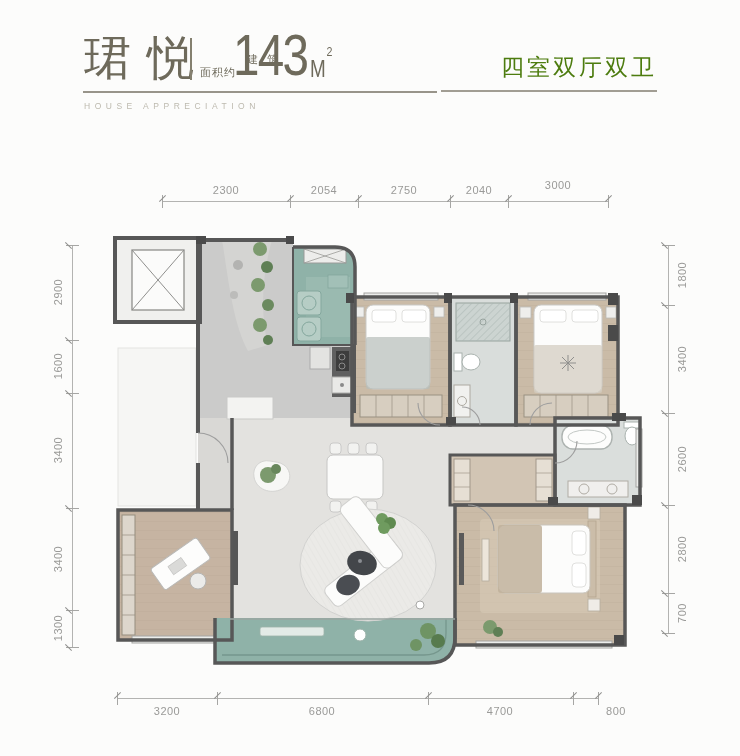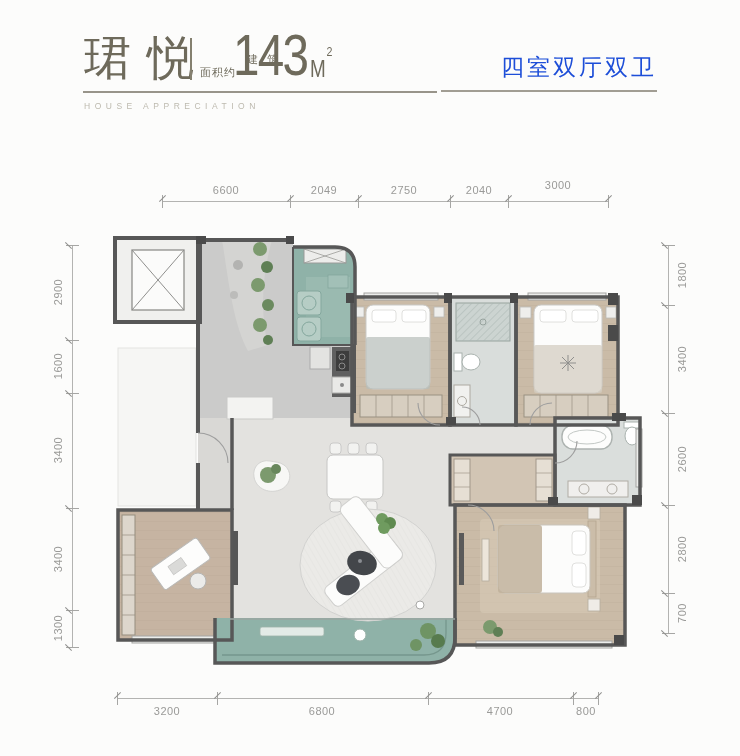--- a/index.html
+++ b/index.html
@@ -19,21 +19,21 @@
     color:#6e6a5b;transform:scaleX(.82);transform-origin:left bottom;}
   .area-num{font-size:58px;line-height:50px;font-weight:300;letter-spacing:-2px;}
   .area-unit{font-size:23px;line-height:22px;margin-left:3px;font-weight:400;}
   .area-sup{font-size:13px;line-height:12px;margin-bottom:22px;margin-left:1px;}
   .rule{position:absolute;height:2px;background:#98948a;}
   .rule-left{left:83px;top:91px;width:354px;}
   .rule-right{left:441px;top:90px;width:216px;background:#a19d93;}
   .tagline{position:absolute;left:84px;top:101px;font-size:8.5px;letter-spacing:4.5px;
     color:#bdbaaf;white-space:nowrap;}
   .subtitle{position:absolute;left:501px;top:52px;font-size:23px;letter-spacing:3px;
-    color:#1d4ed8;white-space:nowrap;}
+    color:#4d7c0f;white-space:nowrap;}
   
   .dimline{position:absolute;background:#b3b3b1;}
   .htick{position:absolute;width:1px;height:13px;background:#a6a6a4;}
   .htick::after{content:"";position:absolute;left:-4px;top:3px;width:9px;height:1px;
     background:#8f8f8d;transform:rotate(-45deg);}
   .vtick{position:absolute;width:13px;height:1px;background:#a6a6a4;}
   .vtick::after{content:"";position:absolute;left:2px;top:-4px;width:1px;height:9px;
     background:#8f8f8d;transform:rotate(-45deg);}
   .dimlabel{position:absolute;font-size:11px;color:#9a9a98;letter-spacing:.5px;
     transform:translateX(-50%);white-space:nowrap;}
@@ -61,22 +61,22 @@
 <div class="rule rule-right"></div>
 
 <div>
   <div class="dimline" style="left:162px;top:201px;width:446px;height:1px"></div>
   <div class="htick" style="left:162px;top:195px"></div>
   <div class="htick" style="left:290px;top:195px"></div>
   <div class="htick" style="left:358px;top:195px"></div>
   <div class="htick" style="left:450px;top:195px"></div>
   <div class="htick" style="left:508px;top:195px"></div>
   <div class="htick" style="left:608px;top:195px"></div>
-  <span class="dimlabel" style="left:226px;top:184px">6600</span>
-  <span class="dimlabel" style="left:324px;top:184px">2049</span>
+  <span class="dimlabel" style="left:226px;top:184px">2300</span>
+  <span class="dimlabel" style="left:324px;top:184px">2054</span>
   <span class="dimlabel" style="left:404px;top:184px">2750</span>
   <span class="dimlabel" style="left:479px;top:184px">2040</span>
   <span class="dimlabel" style="left:558px;top:179px">3000</span>
 </div>
 
 <div>
   <div class="dimline" style="left:72px;top:245px;width:1px;height:402px"></div>
   <div class="vtick" style="left:66px;top:245px"></div>
   <div class="vtick" style="left:66px;top:340px"></div>
   <div class="vtick" style="left:66px;top:393px"></div>
@@ -108,21 +108,21 @@
 <div>
   <div class="dimline" style="left:117px;top:698px;width:481px;height:1px"></div>
   <div class="htick" style="left:117px;top:692px"></div>
   <div class="htick" style="left:217px;top:692px"></div>
   <div class="htick" style="left:428px;top:692px"></div>
   <div class="htick" style="left:573px;top:692px"></div>
   <div class="htick" style="left:598px;top:692px"></div>
   <span class="dimlabel" style="left:167px;top:705px">3200</span>
   <span class="dimlabel" style="left:322px;top:705px">6800</span>
   <span class="dimlabel" style="left:500px;top:705px">4700</span>
-  <span class="dimlabel" style="left:586px;top:705px">800</span>
+  <span class="dimlabel" style="left:616px;top:705px">800</span>
 </div>
 
 <svg class="plan-svg" width="535" height="435" viewBox="0 0 535 435">
   <defs>
     <pattern id="plank" width="12" height="9" patternUnits="userSpaceOnUse">
       <line x1="0" y1="0" x2="12" y2="0" stroke="#b2a189" stroke-width="0.7" opacity="0.55"></line>
     </pattern>
     <pattern id="hatch" width="5" height="5" patternUnits="userSpaceOnUse" patternTransform="rotate(45)">
       <line x1="0" y1="0" x2="0" y2="5" stroke="#a9b6b1" stroke-width="1"></line>
     </pattern>

